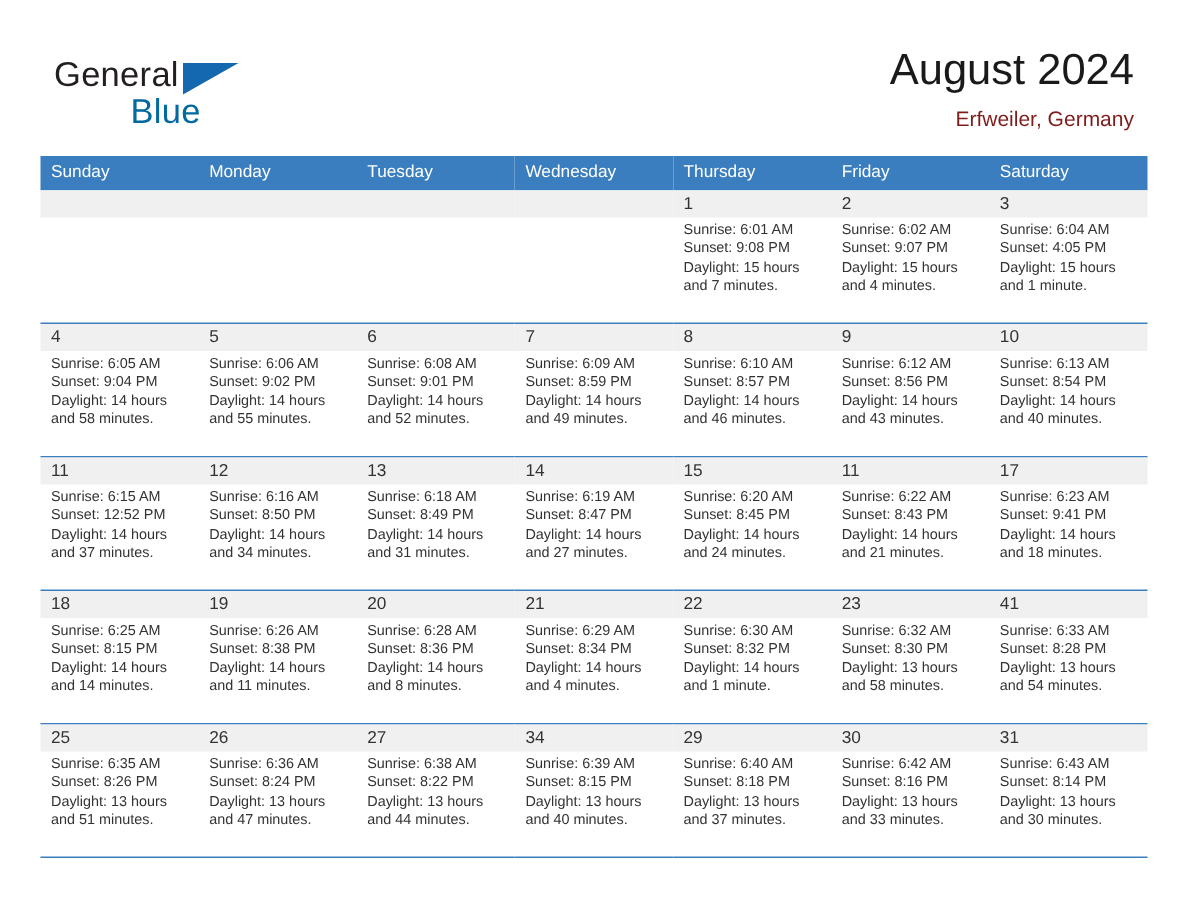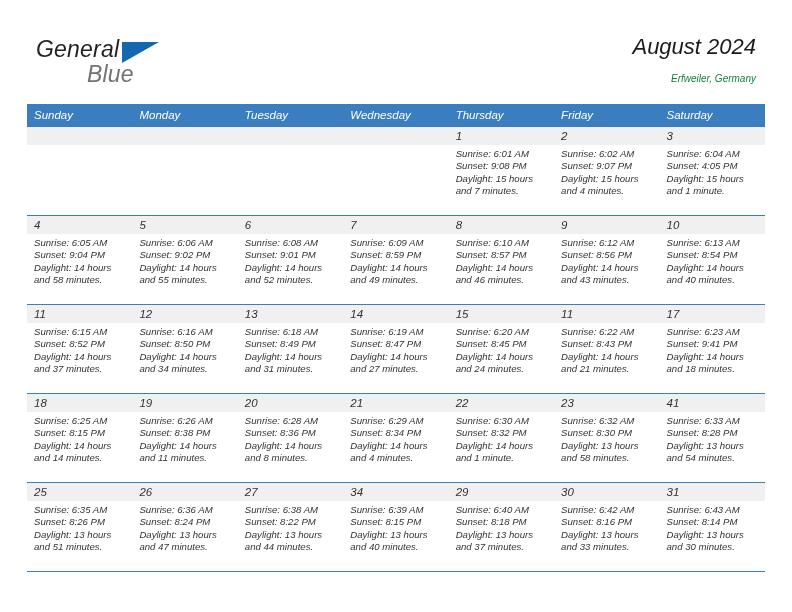--- a/index.html
+++ b/index.html
@@ -12,21 +12,20 @@
     background: #ffffff;
     font-family: "Liberation Sans", sans-serif;
     color: #222222;
     overflow: hidden;
   }
   .page {
     position: relative;
     width: 724px;
     height: 612px;
     box-sizing: border-box;
-    font-style: italic;
   }
 
   
   .header {
     position: absolute;
     left: 0;
     top: 0;
     width: 792px;
     height: 103px;
     box-sizing: border-box;
@@ -54,39 +53,39 @@
     width: 0;
     height: 0;
     border-left: 37px solid #1468b0;
     border-bottom: 21px solid transparent;
   }
   .logo-blue {
     position: absolute;
     left: 51px;
     top: 25px;
     font-size: 23px;
-    color: #737373;
+    color: #0369a1;
     letter-spacing: 0.2px;
   }
 
   .title-block {
     position: absolute;
     right: 36px;
     top: 30px;
     text-align: right;
   }
   .cal-title {
-    font-size: 22px;
+    font-size: 29px;
     color: #1a1a1a;
     line-height: 34px;
     white-space: nowrap;
   }
   .cal-subtitle {
-    font-size: 10px;
-    color: #15803d;
+    font-size: 14px;
+    color: #7f1d1d;
     line-height: 20px;
     margin-top: 5px;
     white-space: nowrap;
   }
 
   
   .calendar {
     position: absolute;
     left: 27px;
     top: 104px;
@@ -311,21 +310,21 @@
           </div>
         </td>
       </tr>
 
       <tr class="week">
         <td>
           <div class="cell">
             <div class="daynum-band">11</div>
             <div class="details">
               <div>Sunrise: 6:15 AM</div>
-              <div>Sunset: 8:52 PM</div>
+              <div>Sunset: 12:52 PM</div>
               <div>Daylight: 14 hours</div>
               <div>and 37 minutes.</div>
             </div>
           </div>
         </td>
         <td>
           <div class="cell">
             <div class="daynum-band">12</div>
             <div class="details">
               <div>Sunrise: 6:16 AM</div>

